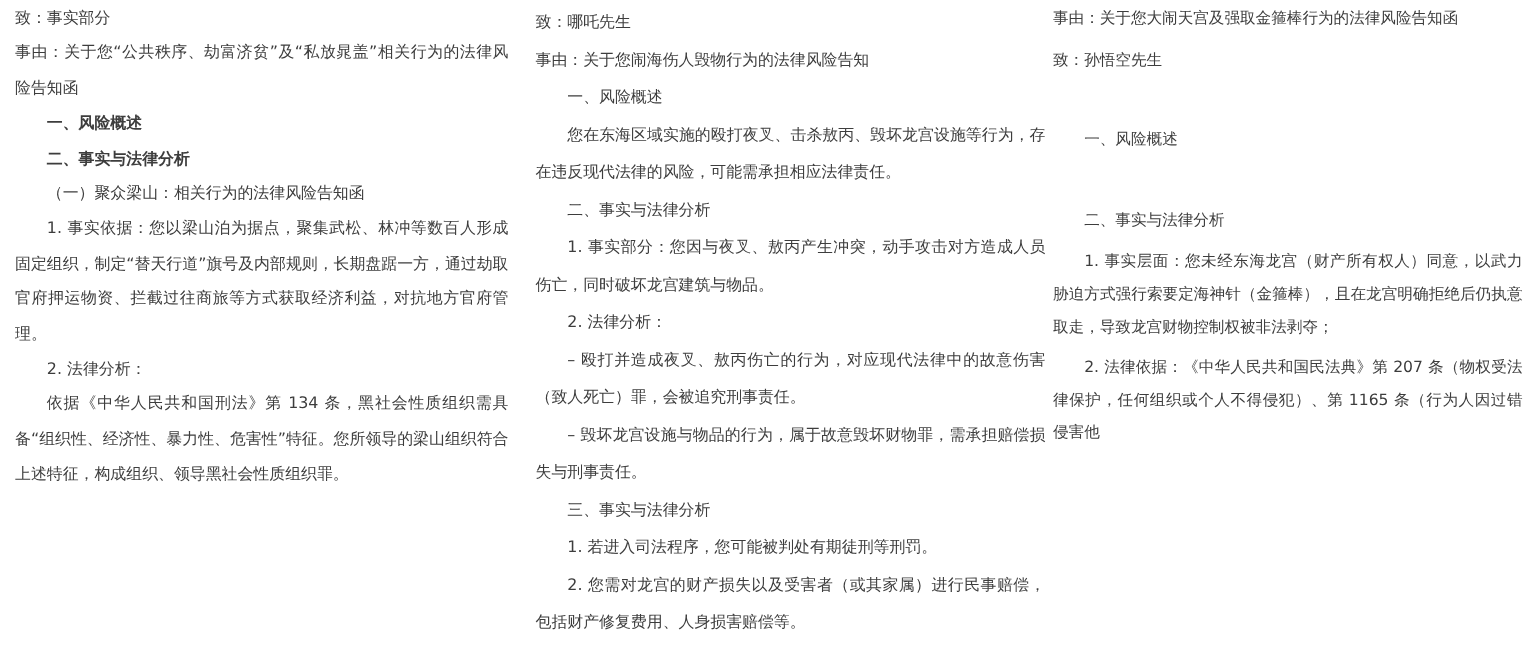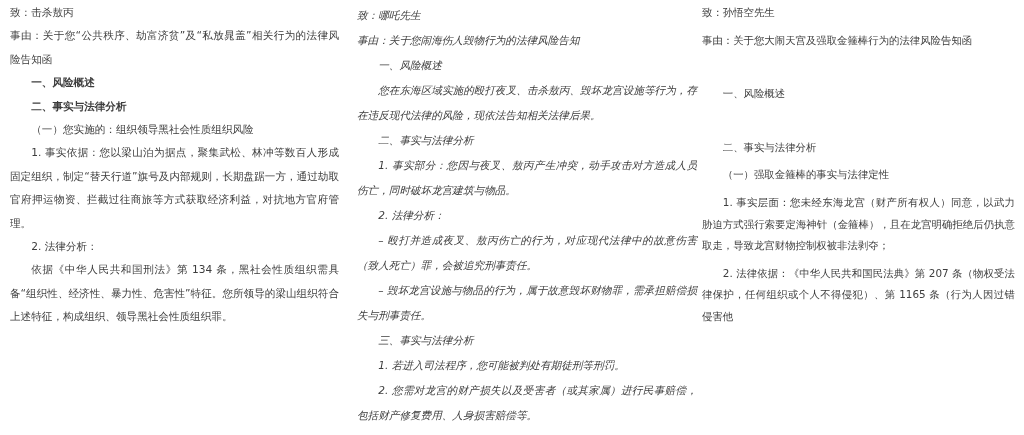--- a/index.html
+++ b/index.html
@@ -42,63 +42,61 @@
     font-size: 10.6px;
     line-height: 23.4px;
   }
   
   .doc-2 {
     left: 357px;
     top: 3px;
     width: 340px;
     font-size: 10.6px;
     line-height: 25px;
-    font-style: italic;
   }
   
   .doc-3 {
     left: 702px;
     top: 2px;
     width: 313px;
     font-size: 10.4px;
     line-height: 21.6px;
   }
   .doc-3 p + p { margin-top: 6px; }
   .doc-3 p.gap-before { margin-top: 32px; }
 </style>
 </head>
 <body>
 
 <div class="page">
   <section class="doc-column doc-1">
-      <p>致：击杀敖丙</p>
+      <p>致：事实部分</p>
       <p>事由：关于您“公共秩序、劫富济贫”及“私放晁盖”相关行为的法律风险告知函</p>
       <p class="indent bold">一、风险概述</p>
       <p class="indent bold">二、事实与法律分析</p>
-      <p class="indent">（一）您实施的：组织领导黑社会性质组织风险</p>
+      <p class="indent">（一）聚众梁山：相关行为的法律风险告知函</p>
       <p class="indent">1. 事实依据：您以梁山泊为据点，聚集武松、林冲等数百人形成固定组织，制定“替天行道”旗号及内部规则，长期盘踞一方，通过劫取官府押运物资、拦截过往商旅等方式获取经济利益，对抗地方官府管理。</p>
       <p class="indent">2. 法律分析：</p>
       <p class="indent">依据《中华人民共和国刑法》第 134 条，黑社会性质组织需具备“组织性、经济性、暴力性、危害性”特征。您所领导的梁山组织符合上述特征，构成组织、领导黑社会性质组织罪。</p>
     </section>
   <section class="doc-column doc-2">
       <p>致：哪吒先生</p>
       <p>事由：关于您闹海伤人毁物行为的法律风险告知</p>
       <p class="indent">一、风险概述</p>
-      <p class="indent">您在东海区域实施的殴打夜叉、击杀敖丙、毁坏龙宫设施等行为，存在违反现代法律的风险，现依法告知相关法律后果。</p>
+      <p class="indent">您在东海区域实施的殴打夜叉、击杀敖丙、毁坏龙宫设施等行为，存在违反现代法律的风险，可能需承担相应法律责任。</p>
       <p class="indent">二、事实与法律分析</p>
       <p class="indent">1. 事实部分：您因与夜叉、敖丙产生冲突，动手攻击对方造成人员伤亡，同时破坏龙宫建筑与物品。</p>
       <p class="indent">2. 法律分析：</p>
       <p class="indent">– 殴打并造成夜叉、敖丙伤亡的行为，对应现代法律中的故意伤害（致人死亡）罪，会被追究刑事责任。</p>
       <p class="indent">– 毁坏龙宫设施与物品的行为，属于故意毁坏财物罪，需承担赔偿损失与刑事责任。</p>
       <p class="indent">三、事实与法律分析</p>
       <p class="indent">1. 若进入司法程序，您可能被判处有期徒刑等刑罚。</p>
       <p class="indent">2. 您需对龙宫的财产损失以及受害者（或其家属）进行民事赔偿，包括财产修复费用、人身损害赔偿等。</p>
     </section>
   <section class="doc-column doc-3">
+      <p>事由：关于您大闹天宫及强取金箍棒行为的法律风险告知函</p>
       <p>致：孙悟空先生</p>
-      <p>事由：关于您大闹天宫及强取金箍棒行为的法律风险告知函</p>
       <p class="indent gap-before">一、风险概述</p>
       <p class="indent gap-before">二、事实与法律分析</p>
-      <p class="indent">（一）强取金箍棒的事实与法律定性</p>
       <p class="indent">1. 事实层面：您未经东海龙宫（财产所有权人）同意，以武力胁迫方式强行索要定海神针（金箍棒），且在龙宫明确拒绝后仍执意取走，导致龙宫财物控制权被非法剥夺；</p>
       <p class="indent">2. 法律依据：《中华人民共和国民法典》第 207 条（物权受法律保护，任何组织或个人不得侵犯）、第 1165 条（行为人因过错侵害他</p>
     </section>
 </div>
 
 </body></html>

